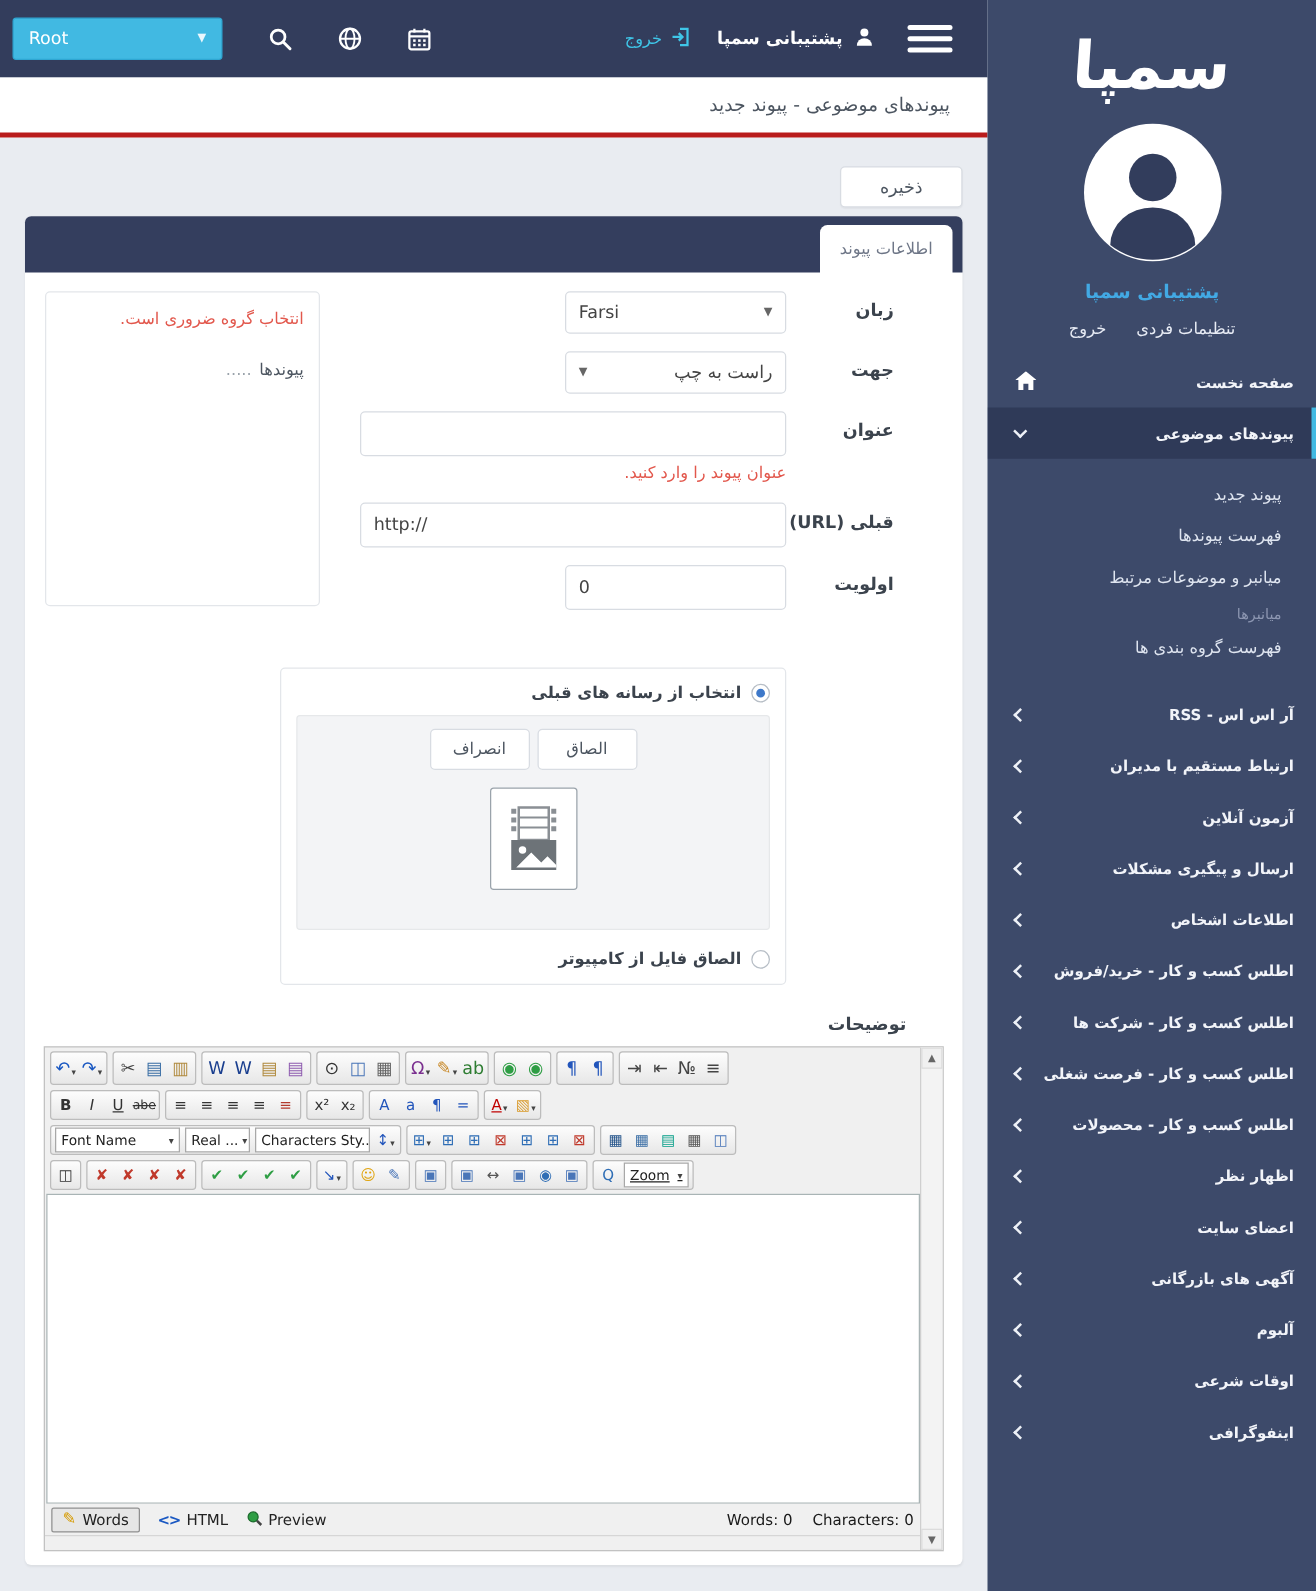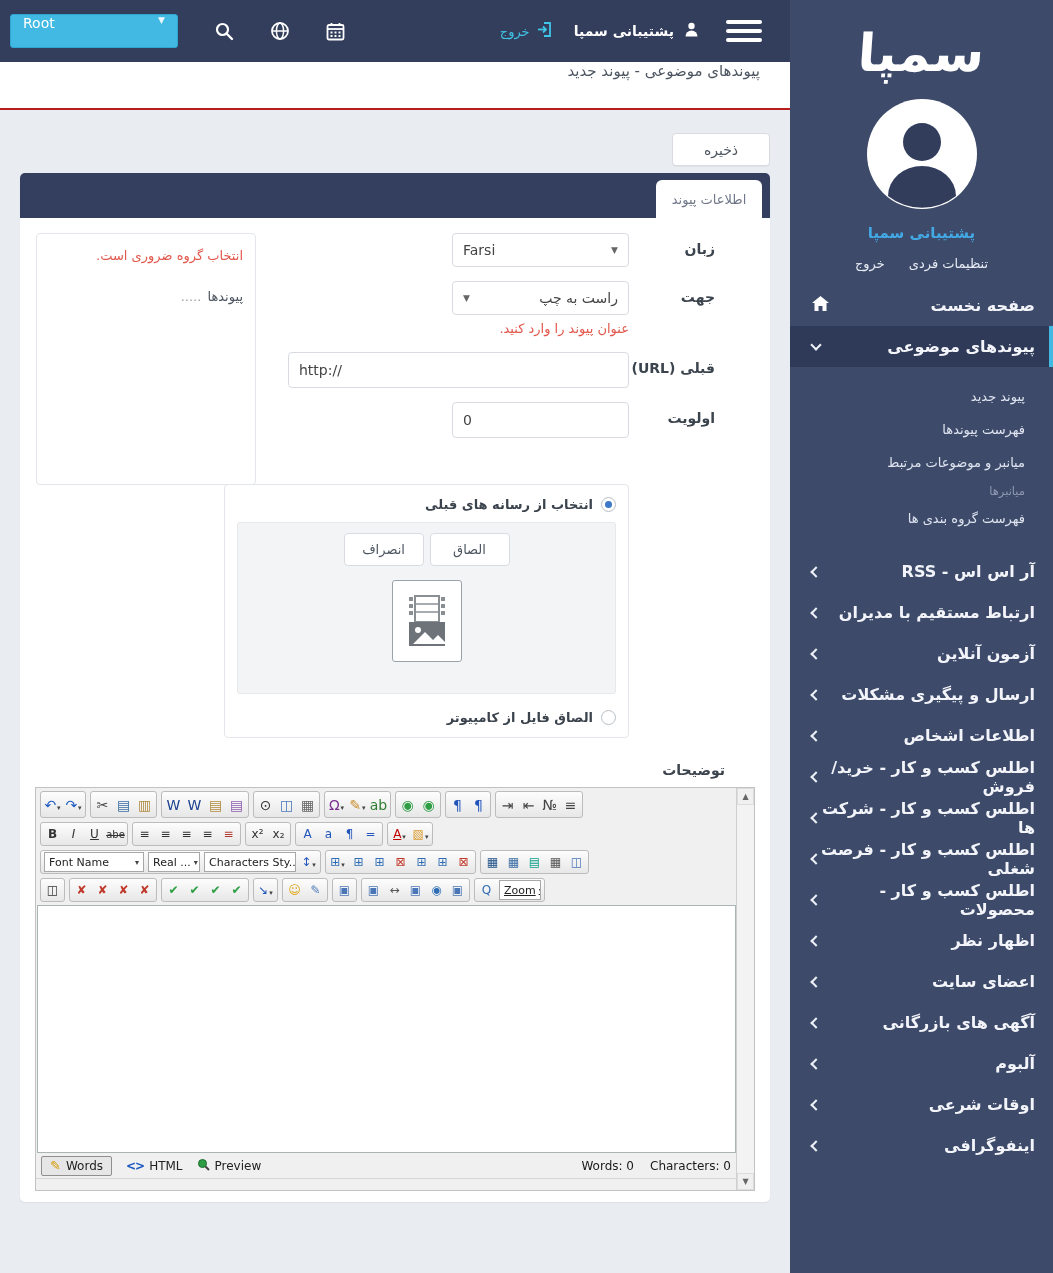--- a/index.html
+++ b/index.html
@@ -1,29 +1,29 @@
 <!DOCTYPE html>
 <html><head>
 <meta charset="utf-8">
 <style>
   *{box-sizing:border-box;margin:0;padding:0}
   body{width:1053px;height:1273px;overflow:hidden;font-family:"DejaVu Sans","Liberation Sans",sans-serif;background:#e9ecf1}
   .page{display:flex;width:1053px;height:1273px}
   
   .main{flex:1;display:flex;flex-direction:column;min-width:0}
   .topbar{height:62px;background:#333d5c;display:flex;align-items:center;padding:0 0 0 10px;flex-shrink:0}
-  .root-select{width:168px;height:34px;background:#41b9e2;border:1px solid #2fa6d2;border-radius:3px;color:#fff;display:flex;justify-content:space-between;padding:0 12px;font-size:14px;cursor:pointer}
+  .root-select{width:168px;height:34px;background:#41b9e2;border:1px solid #2fa6d2;border-radius:3px;color:#fff;display:flex;align-items:center;justify-content:space-between;padding:0 12px;font-size:14px;cursor:pointer}
   .root-select .car{font-size:9px;color:#eaf7fd}
   .tb-ico{margin-left:36px;cursor:pointer;display:flex;align-items:center}
   .spacer{flex:1}
   .tb-logout{display:flex;align-items:center;gap:7px;color:#3fc6e8;font-size:13px;cursor:pointer}
   .tb-user{display:flex;align-items:center;gap:9px;color:#fff;font-weight:bold;font-size:14px;margin-left:20px}
   .hamburger{width:36px;margin:0 28px 0 26px;cursor:pointer}
   .hamburger div{height:4px;background:#fff;border-radius:2px;margin:5px 0}
-  .breadcrumb{height:48px;background:#fff;border-bottom:2px solid #b91c1c;display:flex;direction:rtl;padding:0 30px;font-size:15px;color:#4c5560;flex-shrink:0}
+  .breadcrumb{height:48px;background:#fff;border-bottom:4px solid #b91c1c;display:flex;align-items:center;direction:rtl;padding:0 30px;font-size:15px;color:#4c5560;flex-shrink:0}
   .content{flex:1;direction:rtl;padding:0 20px;overflow:hidden}
   .save-btn{margin:23px 0 0 auto;margin-left:auto;width:98px;height:33px;background:#fff;border:1px solid #d8dce2;border-radius:4px;font-size:14px;color:#4c5560;display:flex;align-items:center;justify-content:center;cursor:pointer;box-shadow:0 1px 1px rgba(0,0,0,.04)}
   .panel{background:#ffffff;border-radius:5px;margin-top:7px;box-shadow:0 1px 2px rgba(0,0,0,.06)}
   .p-head{height:45px;background:#343e5e;border-radius:5px 5px 0 0;position:relative}
   .p-tab{position:absolute;top:7px;right:8px;width:106px;height:39px;background:#fff;border-radius:6px 6px 0 0;display:flex;align-items:center;justify-content:center;font-size:13px;color:#6e7687;cursor:pointer}
   .p-body{position:relative;padding:15px 55px 0 16px}
   .group-box{position:absolute;left:16px;top:15px;width:220px;height:252px;border:1px solid #e3e6ea;border-radius:4px;padding:14px 12px;text-align:right;background:#fff}
   .gb-error{color:#e2574c;font-size:13px}
   .gb-node{margin-top:26px;color:#4c5560;font-size:13px}
   .gb-node .dots{color:#9aa3ab;letter-spacing:1px;margin-right:2px}
@@ -75,21 +75,21 @@
   .ed-scroll{width:18px;background:#f3f3f3;border-left:1px solid #cfcfcf;display:flex;flex-direction:column;flex-shrink:0}
   .sc-btn{height:17px;display:flex;align-items:center;justify-content:center;font-size:8px;color:#666;background:#f0f0f0;border:1px solid #dcdcdc;cursor:pointer}
   .sc-track{flex:1}
   
   .sidebar{width:263px;background:#3d4a6a;color:#fff;direction:rtl;overflow:hidden;flex-shrink:0}
   .logo{ text-align:center;padding-top:14px;font-size:52px;font-weight:bold;color:#fff;line-height:1.5;transform:skewX(-4deg)}
   .avatar{display:block;margin:6px auto 0}
   .s-name{text-align:center;color:#42a9e4;font-weight:bold;font-size:15px;margin-top:14px}
   .s-links{display:flex;justify-content:center;gap:24px;color:#e8ecf5;font-size:13px;margin-top:14px;padding-bottom:14px}
   .s-links span{cursor:pointer}
-  .m-item{height:41px;display:flex;align-items:center;justify-content:space-between;padding:0 18px 0 22px;font-size:16px;font-weight:600;color:#f2f4f9;cursor:pointer}
+  .m-item{height:41px;display:flex;align-items:center;justify-content:space-between;padding:0 18px 0 22px;font-size:12px;font-weight:600;color:#f2f4f9;cursor:pointer}
   .m-item.active{background:#2f3a58;position:relative}
   .m-item.active::after{content:'';position:absolute;left:auto;right:0;top:0;bottom:0;width:4px;background:#41b9e2}
   .chev{width:8px;height:8px;border-left:2px solid #eef1f7;border-bottom:2px solid #eef1f7;transform:rotate(45deg);flex-shrink:0}
   .chev.down{transform:rotate(-45deg);margin-top:-3px}
   .submenu{padding:13px 0 16px}
   .sub-item{padding:9px 28px 9px 16px;text-align:right;font-size:13px;color:#dfe5f0;cursor:pointer}
   .sub-item.muted{color:#8d97b2;font-size:11.5px;padding:5px 28px 4px}
 </style>
 </head>
 <body>
@@ -192,20 +192,24 @@
           <div class="f-row">
             <div class="f-label">جهت</div>
             <div class="f-ctl">
               <div class="sel rtl">
                 <span>راست به چپ</span>
                 <span class="car">▼</span>
               </div>
             </div>
           </div>
 
+          <div class="f-row">
+            <div class="f-label">عنوان</div>
+            <div class="f-ctl"><input class="inp" style=""></div>
+          </div>
           <div class="f-row f-error">
             <div class="f-label"></div>
             <div class="f-ctl">عنوان پیوند را وارد کنید.</div>
           </div>
 
           <div class="f-row">
             <div class="f-label">قبلی (URL)</div>
             <div class="f-ctl"><input class="inp" value="http://" style=""></div>
           </div>
 
@@ -538,21 +542,21 @@
                         <span style="color: rgb(46, 109, 181);">◉</span>
                       </div>
                       <div class="ed-i">
                         <span style="color: rgb(74, 118, 184);">▣</span>
                       </div>
                     </div>
                     <div class="ed-g">
                       <div class="ed-i">
                         <span style="color: rgb(46, 109, 181);">Q</span>
                       </div>
-                      <div class="ed-sel" style="width: 42px; text-decoration: underline;">
+                      <div class="ed-sel" style="width: 52px; text-decoration: underline;">
                         <span>Zoom</span>
                         <span class="sc">▾</span>
                       </div>
                     </div>
                   </div>
                 </div>
               <div class="ed-canvas"></div>
               <div class="ed-bottom">
                 <div class="d-btn">
                   <span class="glyph-pencil">✎</span>

